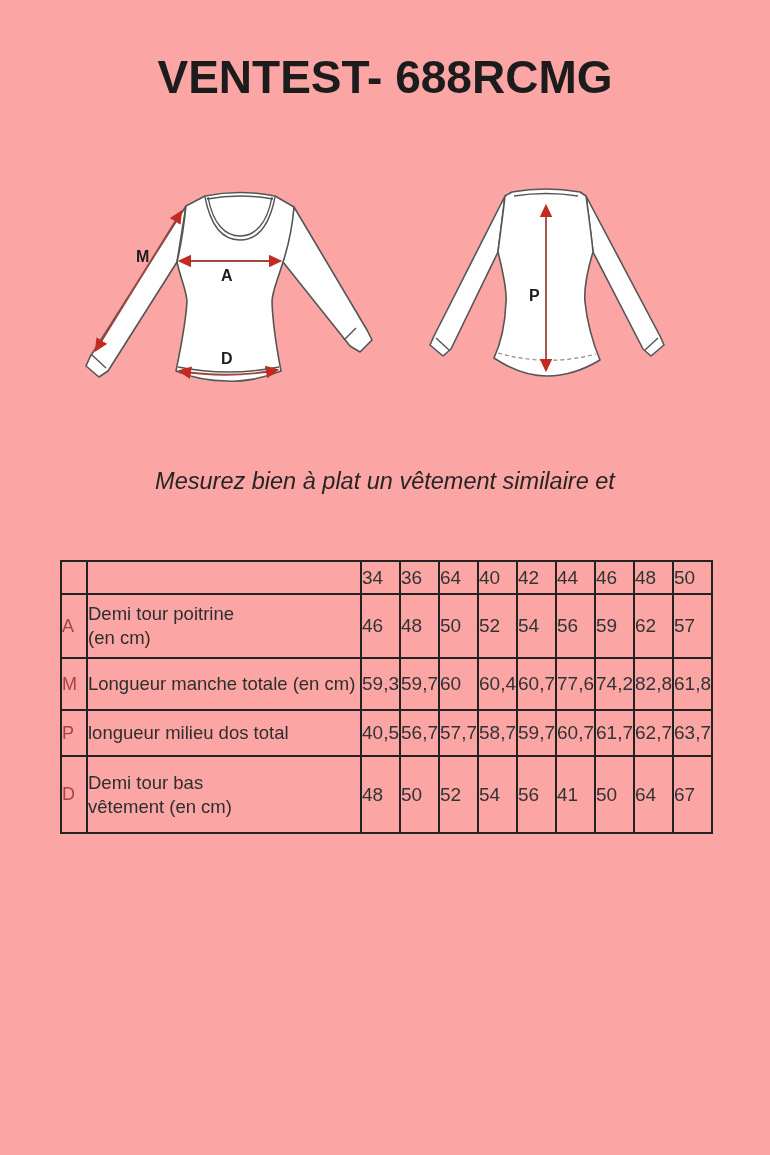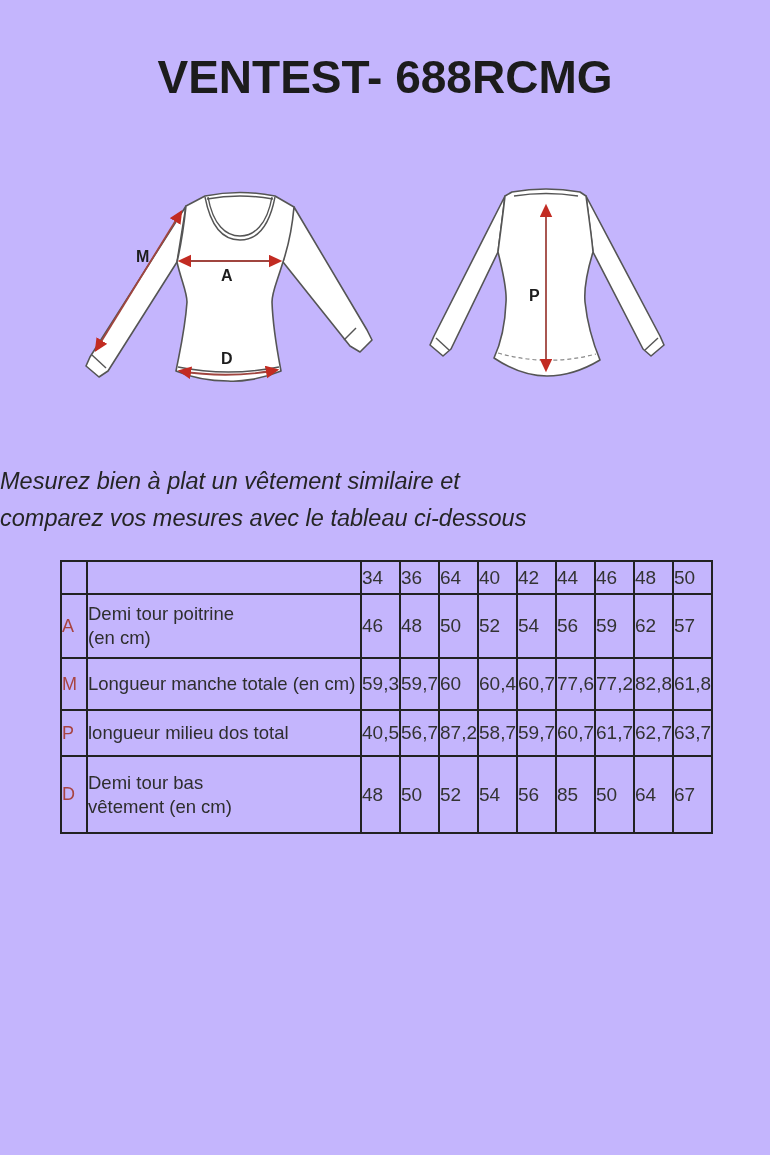--- a/index.html
+++ b/index.html
@@ -1,29 +1,29 @@
 <!DOCTYPE html>
 <html><head>
 <meta charset="utf-8">
 <style>
   html,body{margin:0;padding:0;background:#ffffff;}
   .canvas{
-    position:relative;width:770px;height:1155px;background:#c4b5fd;
+    position:relative;width:770px;height:1155px;background:#fca5a5;
     font-family:"Liberation Sans","DejaVu Sans",sans-serif;overflow:hidden;
   }
   .title{
     position:absolute;top:50px;left:0;width:770px;margin:0;
     text-align:center;font-size:46px;font-weight:800;color:#1c1c1c;
     letter-spacing:0px;
   }
   .diagrams{position:absolute;top:175px;left:0;width:770px;height:235px;}
   .diagrams svg{display:block;}
   .instruction{
     position:absolute;top:463px;left:0;width:770px;margin:0;
-    text-align:left;font-style:italic;font-size:23.5px;line-height:37px;
+    text-align:center;font-style:italic;font-size:23.5px;line-height:37px;
     color:#252525;font-family:"Liberation Sans","DejaVu Sans",sans-serif;
   }
   .size-table{
     position:absolute;top:560px;left:60px;width:653px;
     border-collapse:collapse;table-layout:fixed;
     font-size:19px;color:#333333;
   }
   .size-table td{
     border:2px solid #222222;text-align:left;vertical-align:middle;
     padding:0;overflow:hidden;
@@ -119,21 +119,20 @@
         <path class="stitch" d="M498,353 Q547,367 596,354"></path>
 
         <line class="arrow" x1="546" y1="206" x2="546" y2="370" marker-start="url(#ahs)" marker-end="url(#ah)"></line>
         <text class="dim-label" x="529" y="301">P</text>
       </g>
     </svg>
   </div>
 
   <p class="instruction">
     <span>Mesurez bien à plat un vêtement similaire et</span><br>
-    <span>comparez vos mesures avec le tableau ci-dessous</span>
   </p>
 
   <table class="size-table">
     <colgroup>
       <col class="col-letter">
         <col class="col-desc">
       <col>
         <col>
         <col>
         <col>
@@ -180,54 +179,54 @@
         <td class="desc-cell">
           <span>Longueur  manche totale (en cm)</span>
           <span></span>
         </td>
         <td>59,3</td>
         <td>59,7</td>
         <td>60</td>
         <td>60,4</td>
         <td>60,7</td>
         <td>77,6</td>
-        <td>77,2</td>
+        <td>74,2</td>
         <td>82,8</td>
         <td>61,8</td>
       </tr>
 
       <tr class="row-p">
         <td class="letter-cell">P</td>
         <td class="desc-cell">
           <span>longueur milieu dos total</span>
           <span></span>
         </td>
         <td>40,5</td>
         <td>56,7</td>
-        <td>87,2</td>
+        <td>57,7</td>
         <td>58,7</td>
         <td>59,7</td>
         <td>60,7</td>
         <td>61,7</td>
         <td>62,7</td>
         <td>63,7</td>
       </tr>
 
       <tr class="row-d">
         <td class="letter-cell">D</td>
         <td class="desc-cell">
           <span>Demi tour bas</span>
           <span>vêtement (en cm)</span>
         </td>
         <td>48</td>
         <td>50</td>
         <td>52</td>
         <td>54</td>
         <td>56</td>
-        <td>85</td>
+        <td>41</td>
         <td>50</td>
         <td>64</td>
         <td>67</td>
       </tr>
     </tbody>
   </table>
 
 </div>
 
 </body></html>

